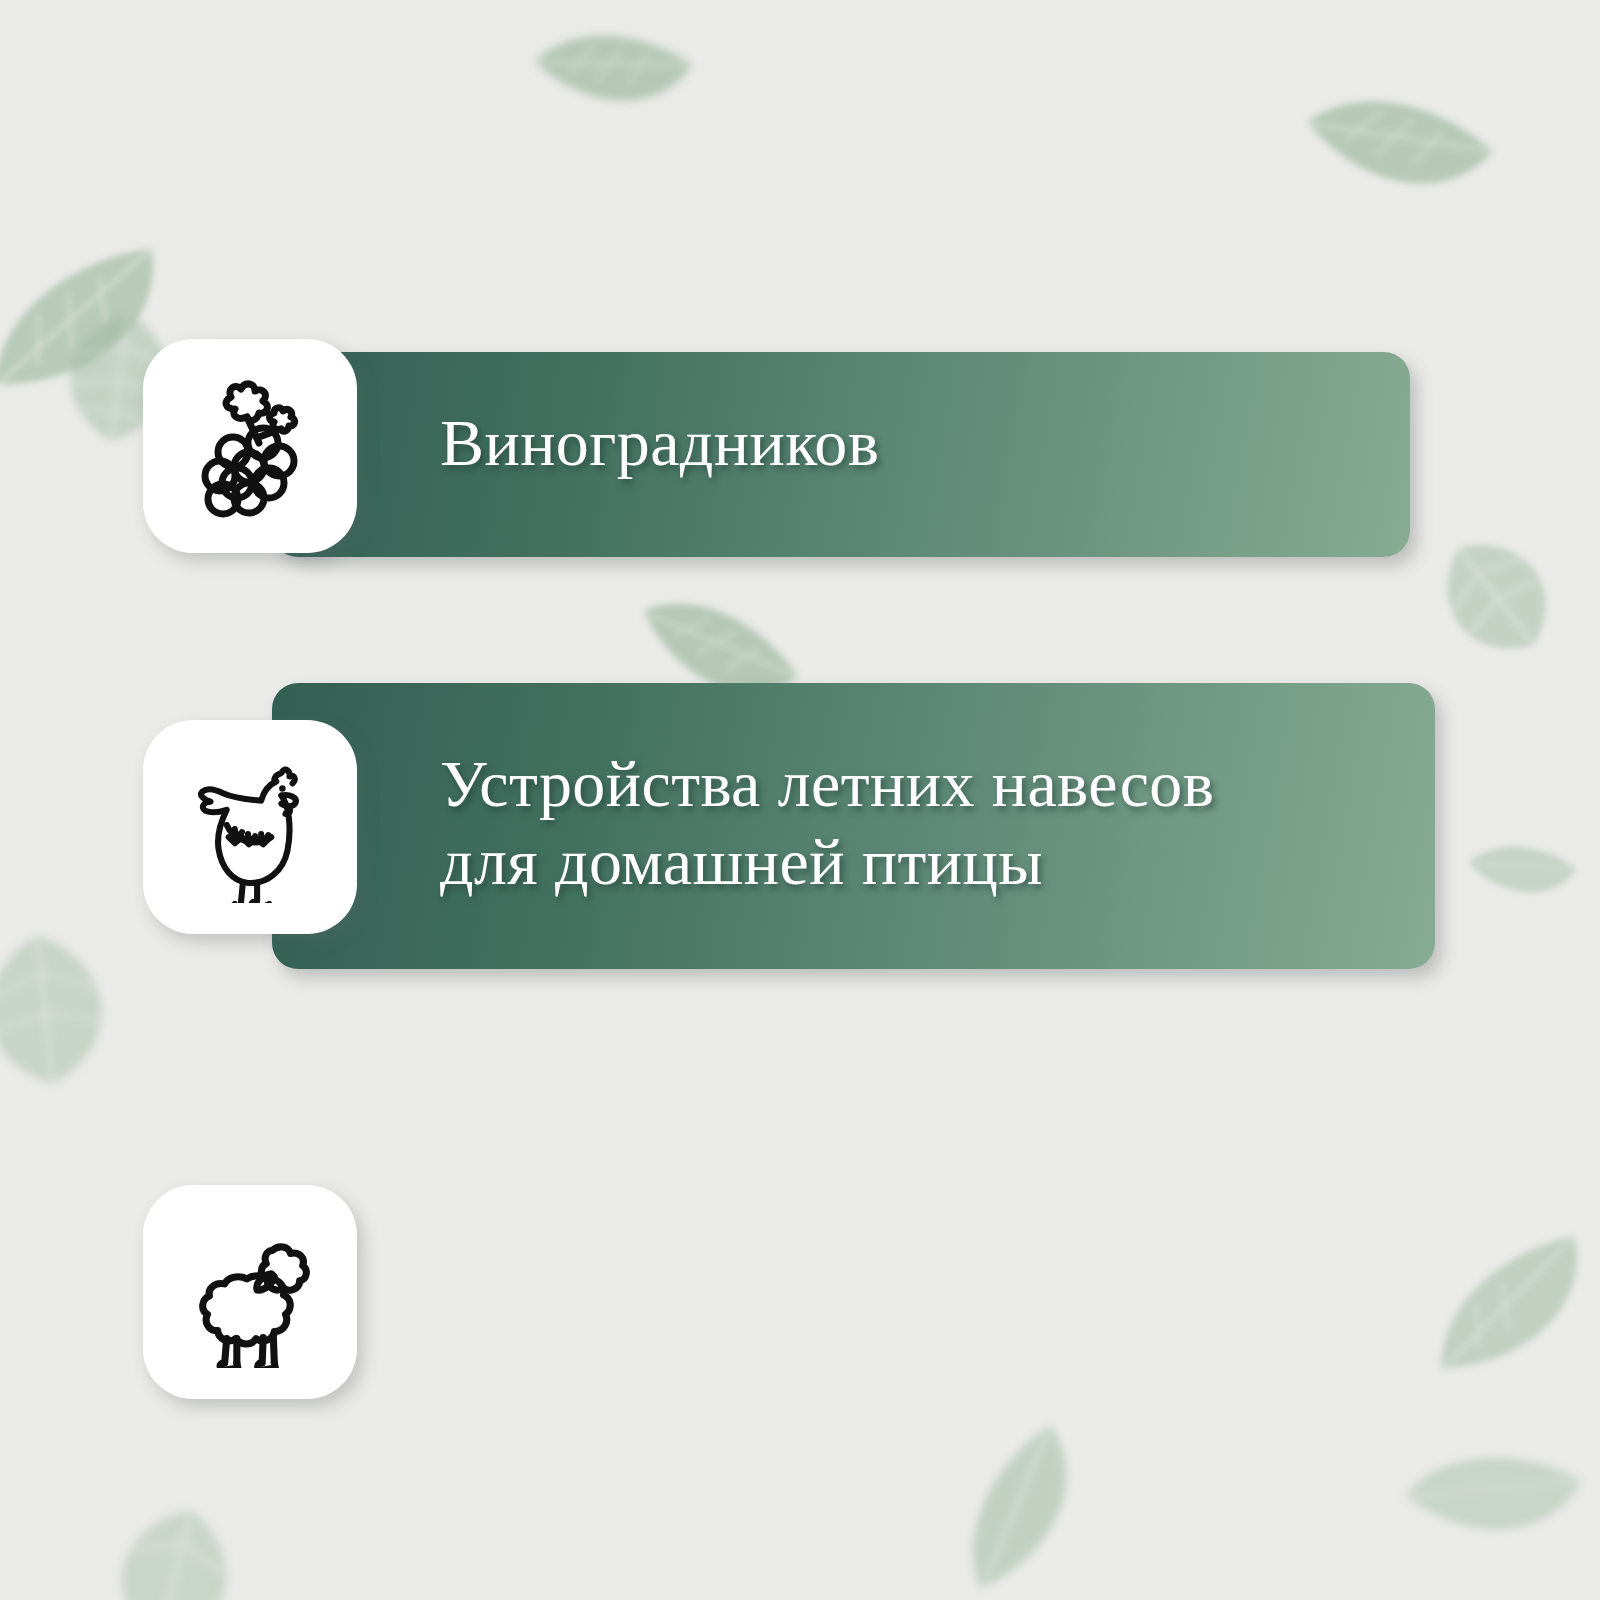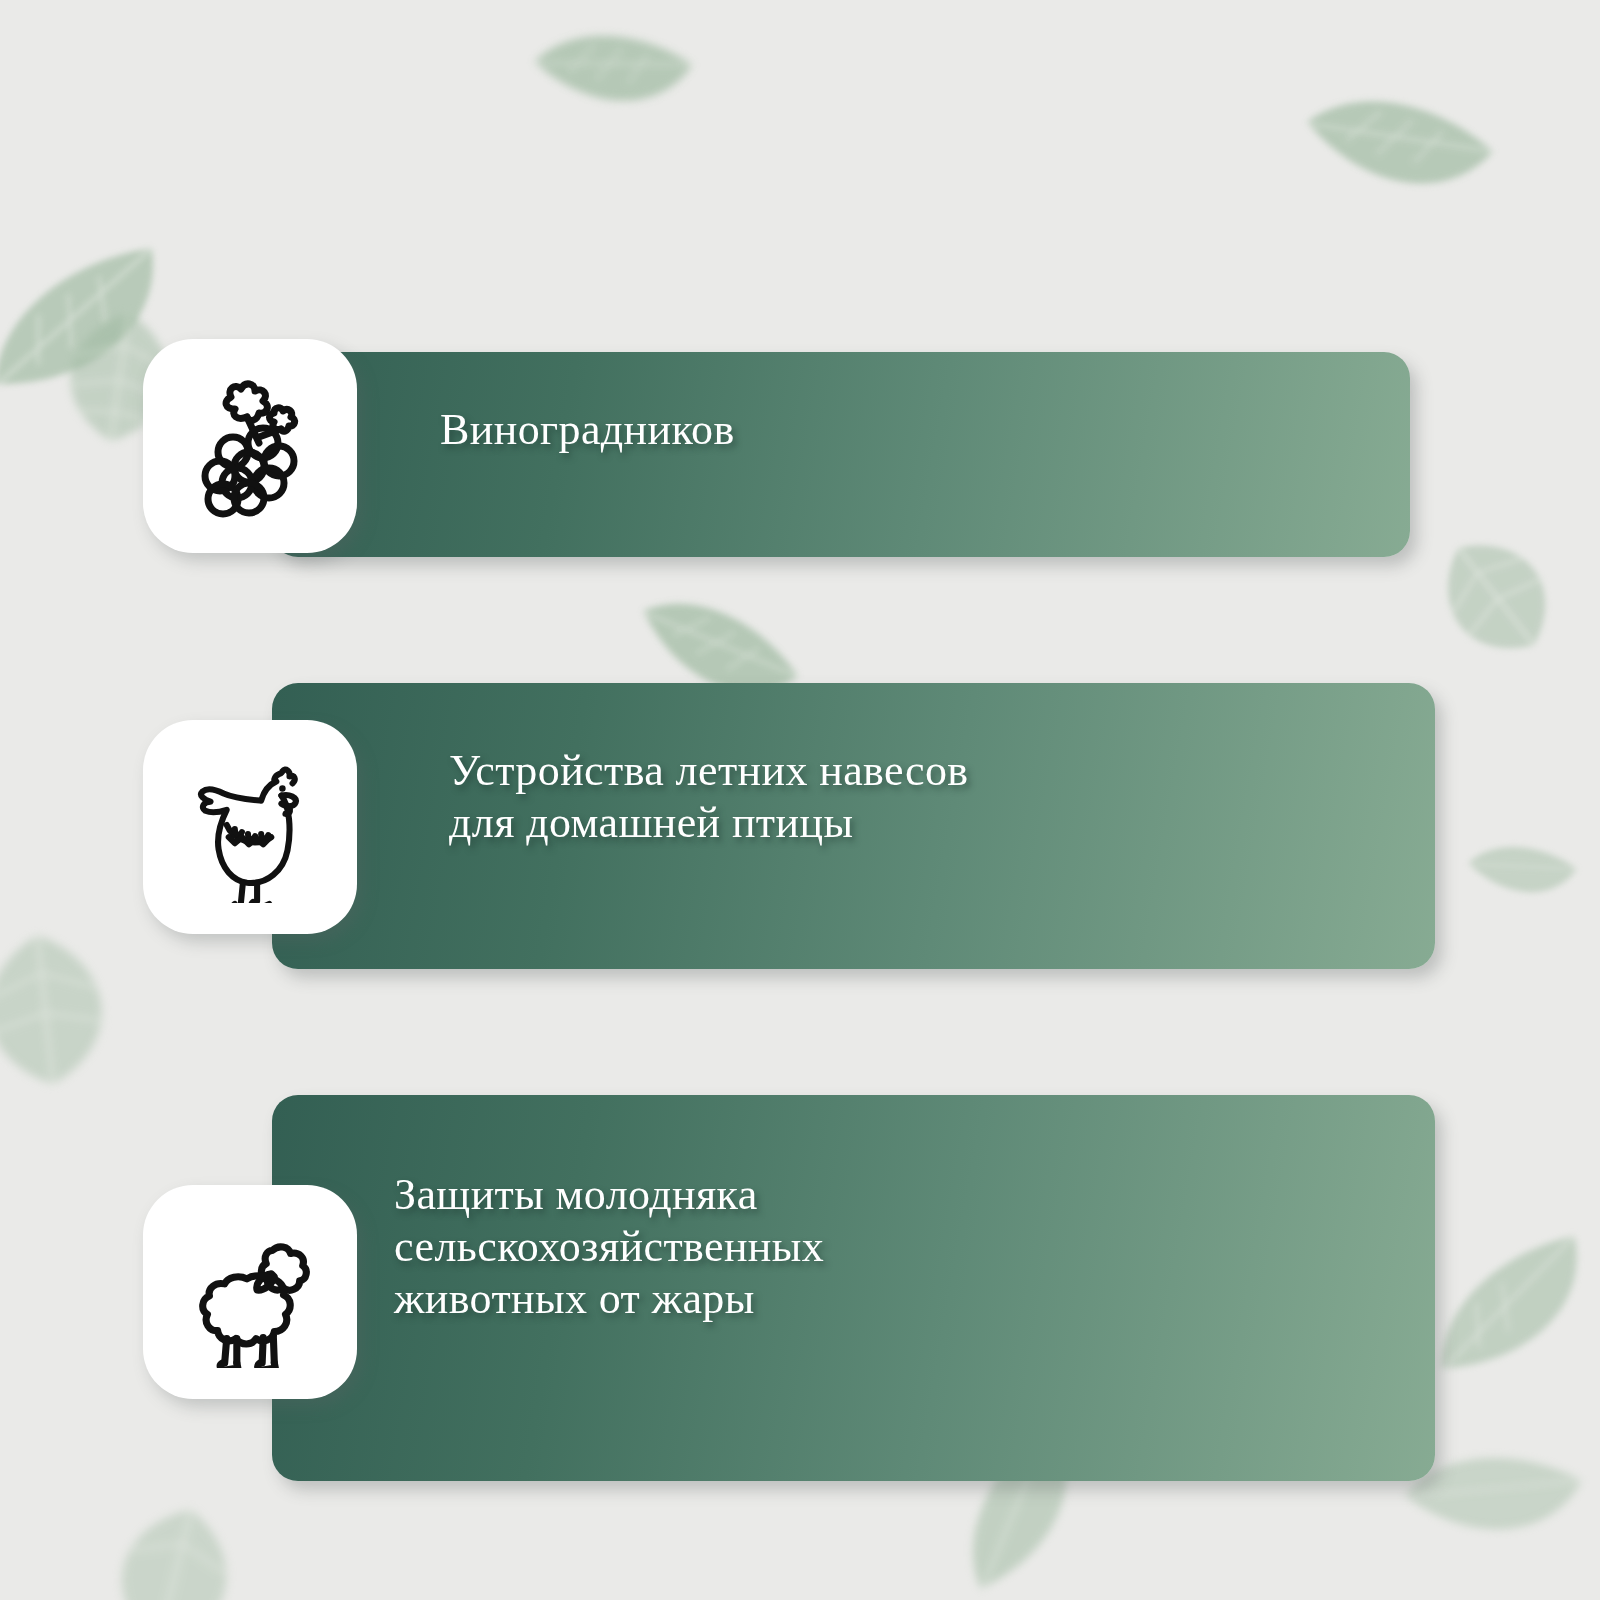--- a/index.html
+++ b/index.html
@@ -54,33 +54,33 @@
   .card {
     position: absolute;
     border-radius: 26px;
     background: linear-gradient(100deg, #335f53 0%, #42705f 26%, #5f8a77 58%, #87ab93 100%);
     box-shadow: 7px 9px 16px rgba(90,95,95,0.30);
     z-index: 2;
   }
   .card-text {
     position: absolute;
     color: #ffffff;
-    font-size: 44px;
+    font-size: 66px;
     line-height: 1.18;
     letter-spacing: 0.4px;
     text-shadow: 3px 4px 6px rgba(28,52,45,0.55);
     white-space: pre-line;
   }
 
   
   #card-1 { left: 272px; top: 352px;  width: 1138px; height: 205px; }
   #card-1 .card-text { left: 168px; top: 52px; }
 
   #card-2 { left: 272px; top: 683px;  width: 1163px; height: 286px; }
-  #card-2 .card-text { left: 168px; top: 62px; margin-left: 9px; }
+  #card-2 .card-text { left: 168px; top: 62px; }
 
   #card-3 { left: 272px; top: 1095px; width: 1163px; height: 386px; }
   #card-3 .card-text { left: 122px; top: 74px; }
 
   
   .icon-tile {
     position: absolute;
     width: 214px;
     height: 214px;
     background: #ffffff;
@@ -227,25 +227,20 @@
 
   <div class="card" id="card-1">
     <div class="card-text">Виноградников</div>
   </div>
 
   <div class="card" id="card-2">
     <div class="card-text">Устройства летних навесов
 для домашней птицы</div>
   </div>
 
-  <div class="card" id="card-3">
-    <div class="card-text">Защиты молодняка
-сельскохозяйственных
-животных от жары</div>
-  </div>
 
   <div class="icon-tile" id="tile-1">
     <span>
       <svg width="150" height="150" viewBox="0 0 150 150" fill="none" stroke="#111" stroke-width="7" stroke-linecap="round" stroke-linejoin="round">
 
         <path d="M72 46 L84 72"></path>
         <path d="M84 66 L106 58"></path>
 
         <path d="M72 46 C62 50 56 44 60 38 C50 38 48 30 56 26 C52 18 60 12 66 18 C70 10 80 12 80 20
                  C88 16 94 24 88 30 C96 34 92 44 84 42 C82 50 74 52 72 46 Z"></path>

